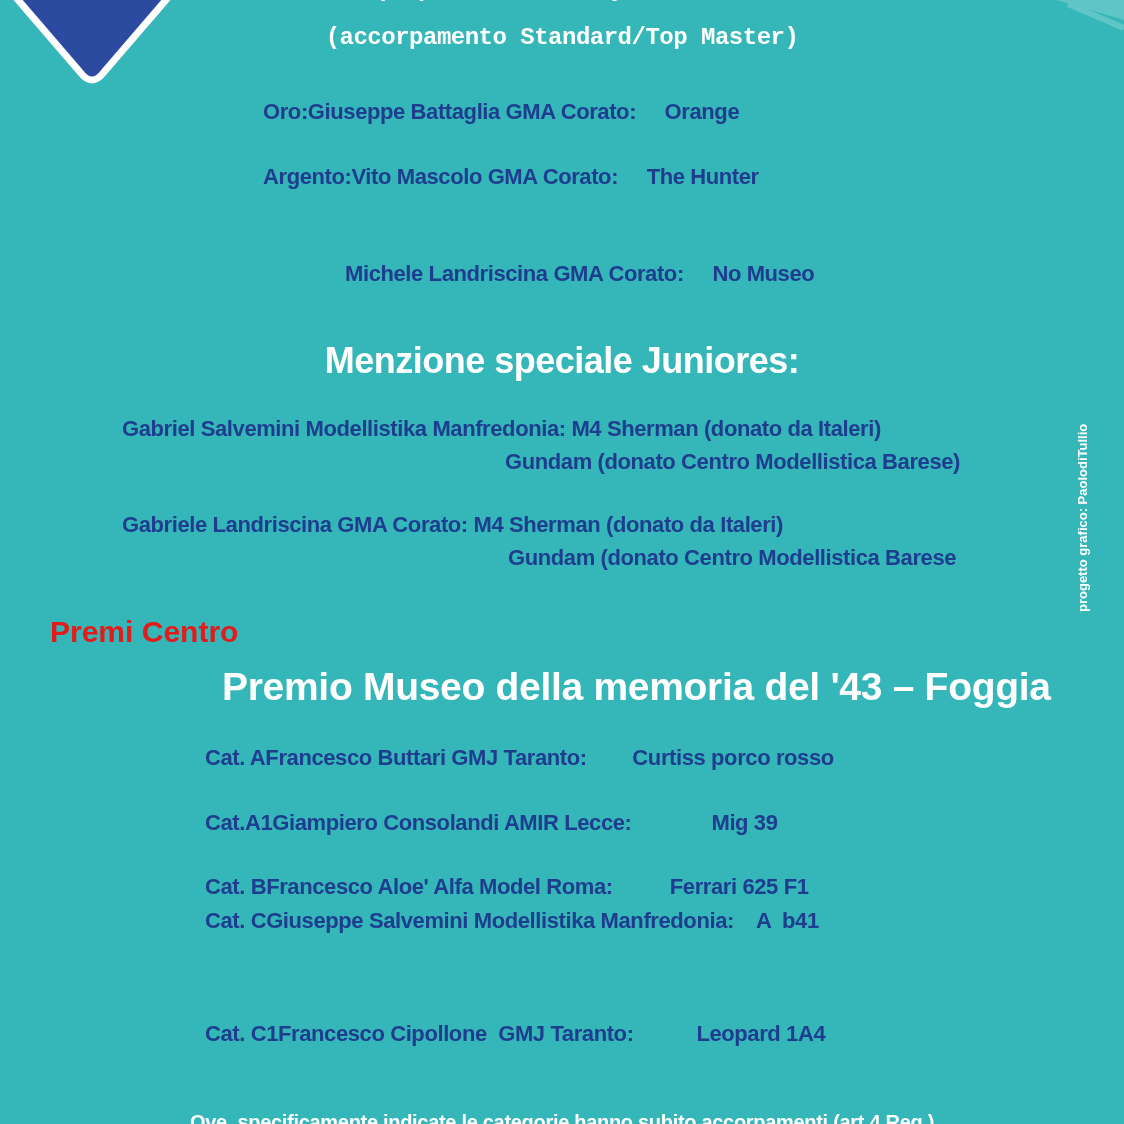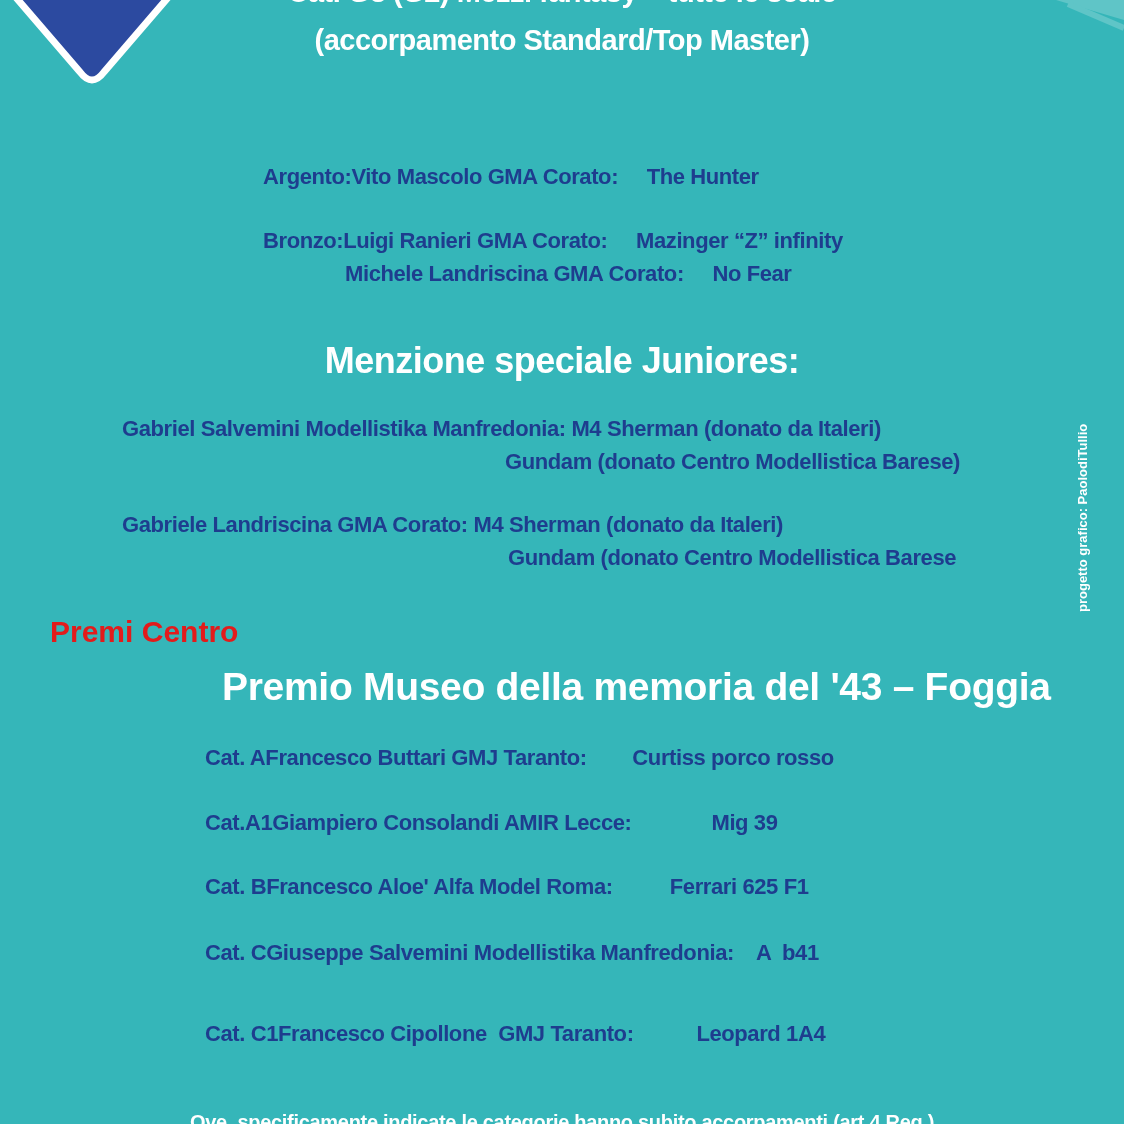--- a/index.html
+++ b/index.html
@@ -15,21 +15,21 @@
     position:absolute;
     white-space:pre;
     line-height:1;
     color:#1e3d8e;
     font-size:22px;
     letter-spacing:-0.4px;
   }
   .white{color:#ffffff;}
   .red{color:#e31b1b;}
   .centered{left:0;right:0;text-align:center;}
-  .title-line{font-size:29px;letter-spacing:-0.5px;}
+  .title-line{font-size:24px;letter-spacing:-0.5px;font-family:Liberation Mono, monospace;}
   .section-title{font-size:36px;letter-spacing:-0.5px;}
   .museo-title{font-size:39px;letter-spacing:-0.3px;}
   .sponsor-heading{font-size:30px;}
   .footer-note{font-size:20px;letter-spacing:-0.3px;}
   .credit{
     position:absolute;
     left:998px;top:519px;
     width:170px;height:16px;
     transform:rotate(-90deg);
     transform-origin:center center;
@@ -52,36 +52,36 @@
   </svg>
 
   <svg class="deco" style="left:1044px;top:0;" width="80" height="48" viewBox="0 0 80 48">
     <polygon points="12,0 80,0 80,20" fill="#5fc5c7"></polygon>
     <line x1="24" y1="4" x2="80" y2="28" stroke="#5fc5c7" stroke-width="6"></line>
   </svg>
 
   <div class="line white title-line centered" style="top:-22px;">Cat. G3 (G2) Mezzi fantasy – tutte le scale</div>
   <div class="line white title-line centered" style="top:26px;">(accorpamento Standard/Top Master)</div>
 
+  <div class="line" style="top:101px;left:263px;">Oro:Giuseppe Battaglia GMA Corato:     Orange</div>
   <div class="line" style="top:166px;left:263px;">Argento:Vito Mascolo GMA Corato:     The Hunter</div>
-  <div class="line" style="top:230px;left:263px;">Bronzo:Luigi Ranieri GMA Corato:     Mazinger “Z” infinity</div>
-  <div class="line" style="top:263px;left:345px;">Michele Landriscina GMA Corato:     No Fear</div>
+  <div class="line" style="top:263px;left:345px;">Michele Landriscina GMA Corato:     No Museo</div>
 
   <div class="line white section-title centered" style="top:343px;">Menzione speciale Juniores:</div>
   <div class="line" style="top:418px;left:122px;">Gabriel Salvemini Modellistika Manfredonia: M4 Sherman (donato da Italeri)</div>
   <div class="line" style="top:451px;left:505px;">Gundam (donato Centro Modellistica Barese)</div>
   <div class="line" style="top:514px;left:122px;">Gabriele Landriscina GMA Corato: M4 Sherman (donato da Italeri)</div>
   <div class="line" style="top:547px;left:508px;">Gundam (donato Centro Modellistica Barese</div>
 
   <div class="line red sponsor-heading" style="top:617px;left:50px;letter-spacing:0;">Premi Centro</div>
   <div class="line white museo-title" style="top:667px;left:222px;">Premio Museo della memoria del '43 – Foggia</div>
 
   <div class="line" style="top:747px;left:205px;">Cat. AFrancesco Buttari GMJ Taranto:        Curtiss porco rosso</div>
   <div class="line" style="top:812px;left:205px;">Cat.A1Giampiero Consolandi AMIR Lecce:              Mig 39</div>
   <div class="line" style="top:876px;left:205px;">Cat. BFrancesco Aloe' Alfa Model Roma:          Ferrari 625 F1</div>
-  <div class="line" style="top:942px;left:205px;">Cat. CGiuseppe Salvemini Modellistika Manfredonia:    A  b41</div>
+  <div class="line" style="top:910px;left:205px;">Cat. CGiuseppe Salvemini Modellistika Manfredonia:    A  b41</div>
   <div class="line" style="top:1007px;left:205px;margin-top:16px;">Cat. C1Francesco Cipollone  GMJ Taranto:           Leopard 1A4</div>
 
   <div class="line white footer-note centered" style="top:1112px;">Ove, specificamente indicate le categorie hanno subito accorpamenti (art 4 Reg.)</div>
 
   <div class="credit" style="font-weight:bold;">progetto grafico: PaolodiTullio</div>
 
 </div>
 
 </body></html>

